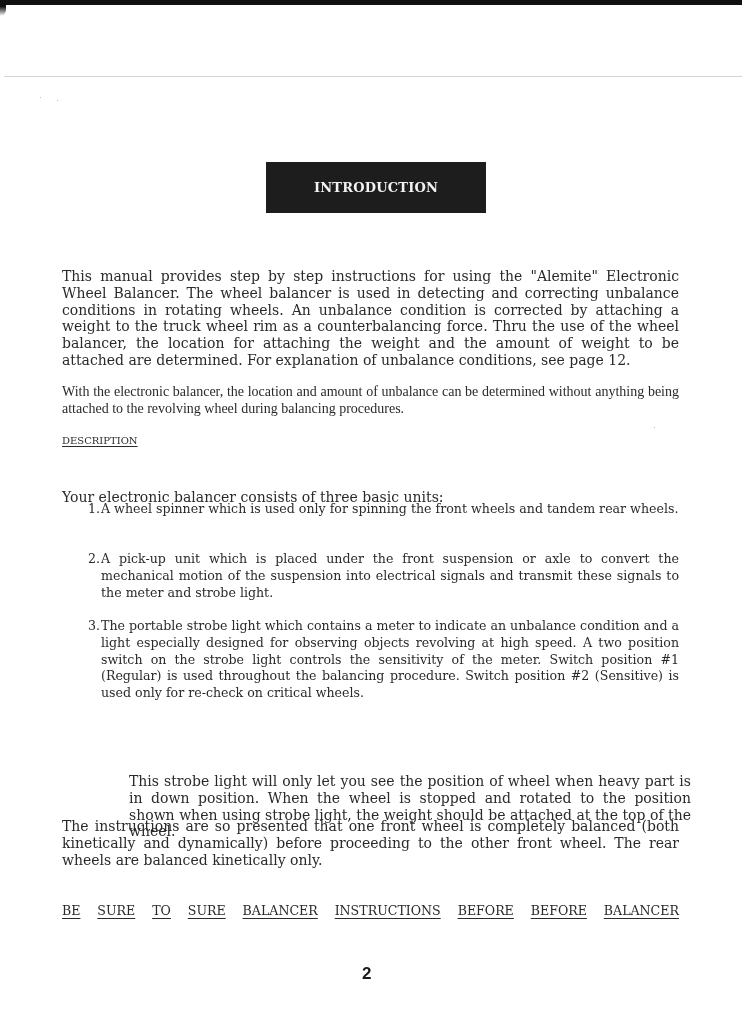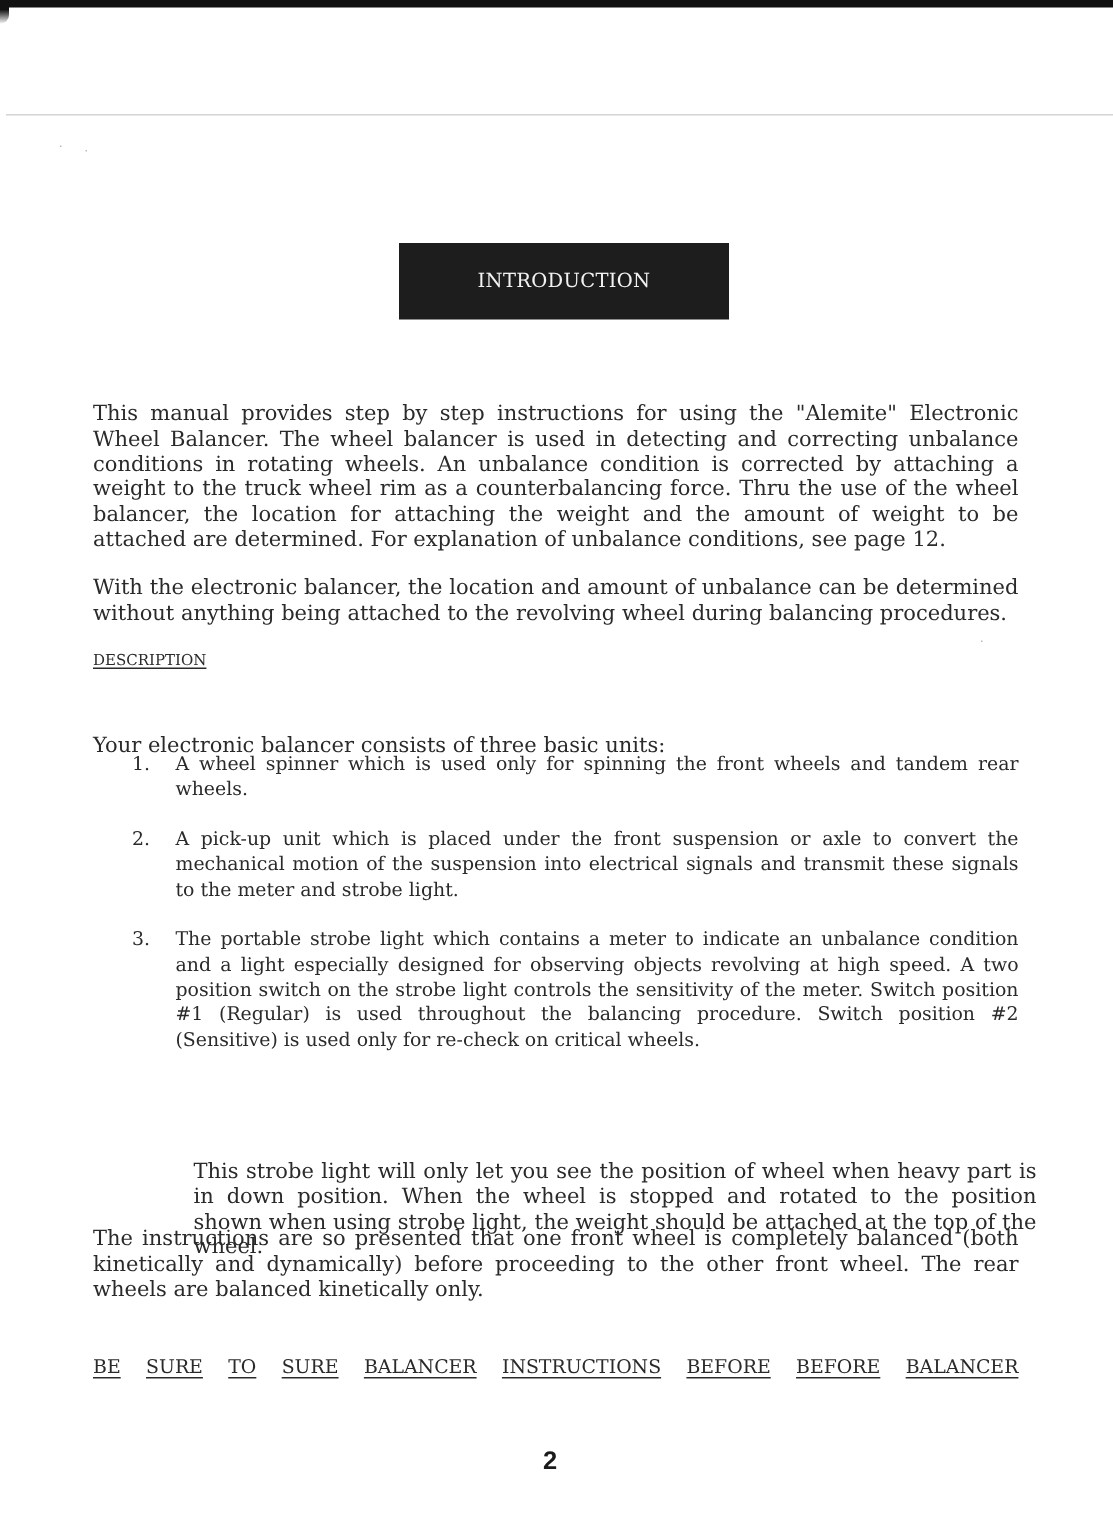--- a/index.html
+++ b/index.html
@@ -41,52 +41,53 @@
     background: #1d1d1d;
     display: flex;
     align-items: center;
     justify-content: center;
   }
   .title-box span {
     color: #f2f2f2;
     font-family: "DejaVu Serif", "Liberation Serif", serif;
     font-size: 13px;
     letter-spacing: 0.2px;
+    font-weight: bold;
   }
   .para {
     position: absolute;
     margin: 0;
     font-size: 14px;
     line-height: 16.8px;
     text-align: justify;
     text-align-last: left;
   }
   .p1 { left: 62px; top: 268px; width: 617px; }
-  .p2 { left: 62px; top: 384px; width: 617px; }
+  .p2 { left: 62px; top: 384px; width: 617px; font-family: Liberation Serif, serif; }
   .heading {
     position: absolute;
     left: 62px; top: 435px;
     font-size: 10px;
     text-decoration: underline;
     text-underline-offset: 2px;
   }
   .p3 { left: 62px; top: 489px; width: 617px; }
   .list-item {
     position: absolute;
     left: 88px;
     width: 591px;
   }
   .list-item .num {
     position: absolute;
     left: 0; top: 0;
     font-size: 12.6px;
     line-height: 16.8px;
   }
   .list-item .body {
-    margin-left: 29px;
+    margin-left: 13px;
     font-size: 12.6px;
     line-height: 16.8px;
     text-align: justify;
     text-align-last: left;
   }
   .li1 { top: 501px; }
   .li2 { top: 551px; }
   .li3 { top: 618px; }
   .p-strobe { left: 117px; top: 773px; width: 562px; margin-left: 12px; }
   .p4 { left: 62px; top: 818px; width: 617px; }

